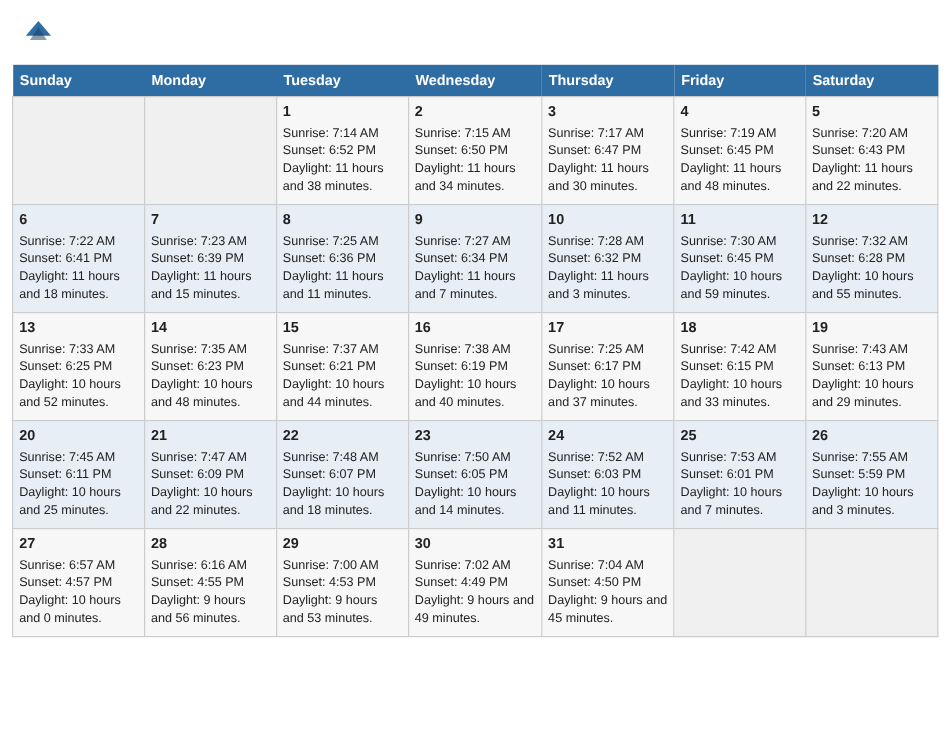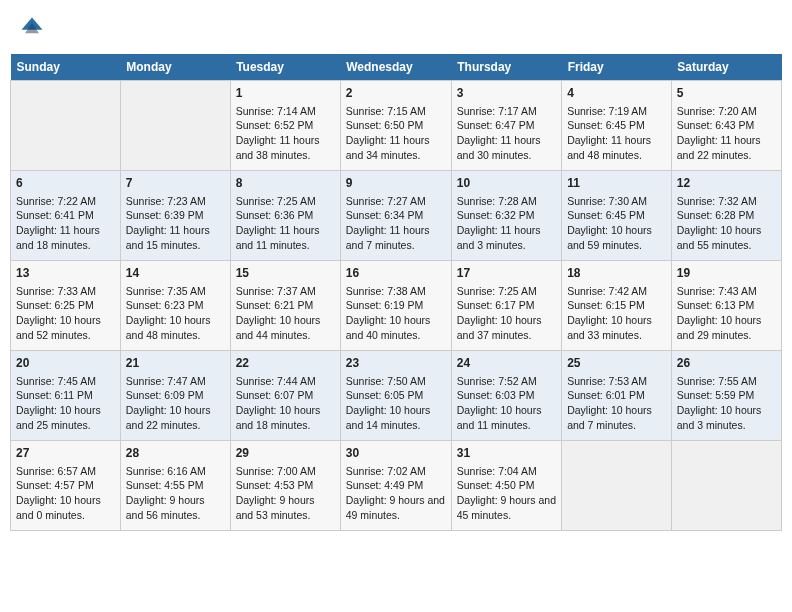--- a/index.html
+++ b/index.html
@@ -250,21 +250,21 @@
           <div>Daylight: 10 hours and 25 minutes.</div>
         </td>
         <td>
           <span class="day-num">21</span>
           <div>Sunrise: 7:47 AM</div>
           <div>Sunset: 6:09 PM</div>
           <div>Daylight: 10 hours and 22 minutes.</div>
         </td>
         <td>
           <span class="day-num">22</span>
-          <div>Sunrise: 7:44 AM</div>
+          <div>Sunrise: 7:48 AM</div>
           <div>Sunset: 6:07 PM</div>
           <div>Daylight: 10 hours and 18 minutes.</div>
         </td>
         <td>
           <span class="day-num">23</span>
           <div>Sunrise: 7:50 AM</div>
           <div>Sunset: 6:05 PM</div>
           <div>Daylight: 10 hours and 14 minutes.</div>
         </td>
         <td>

